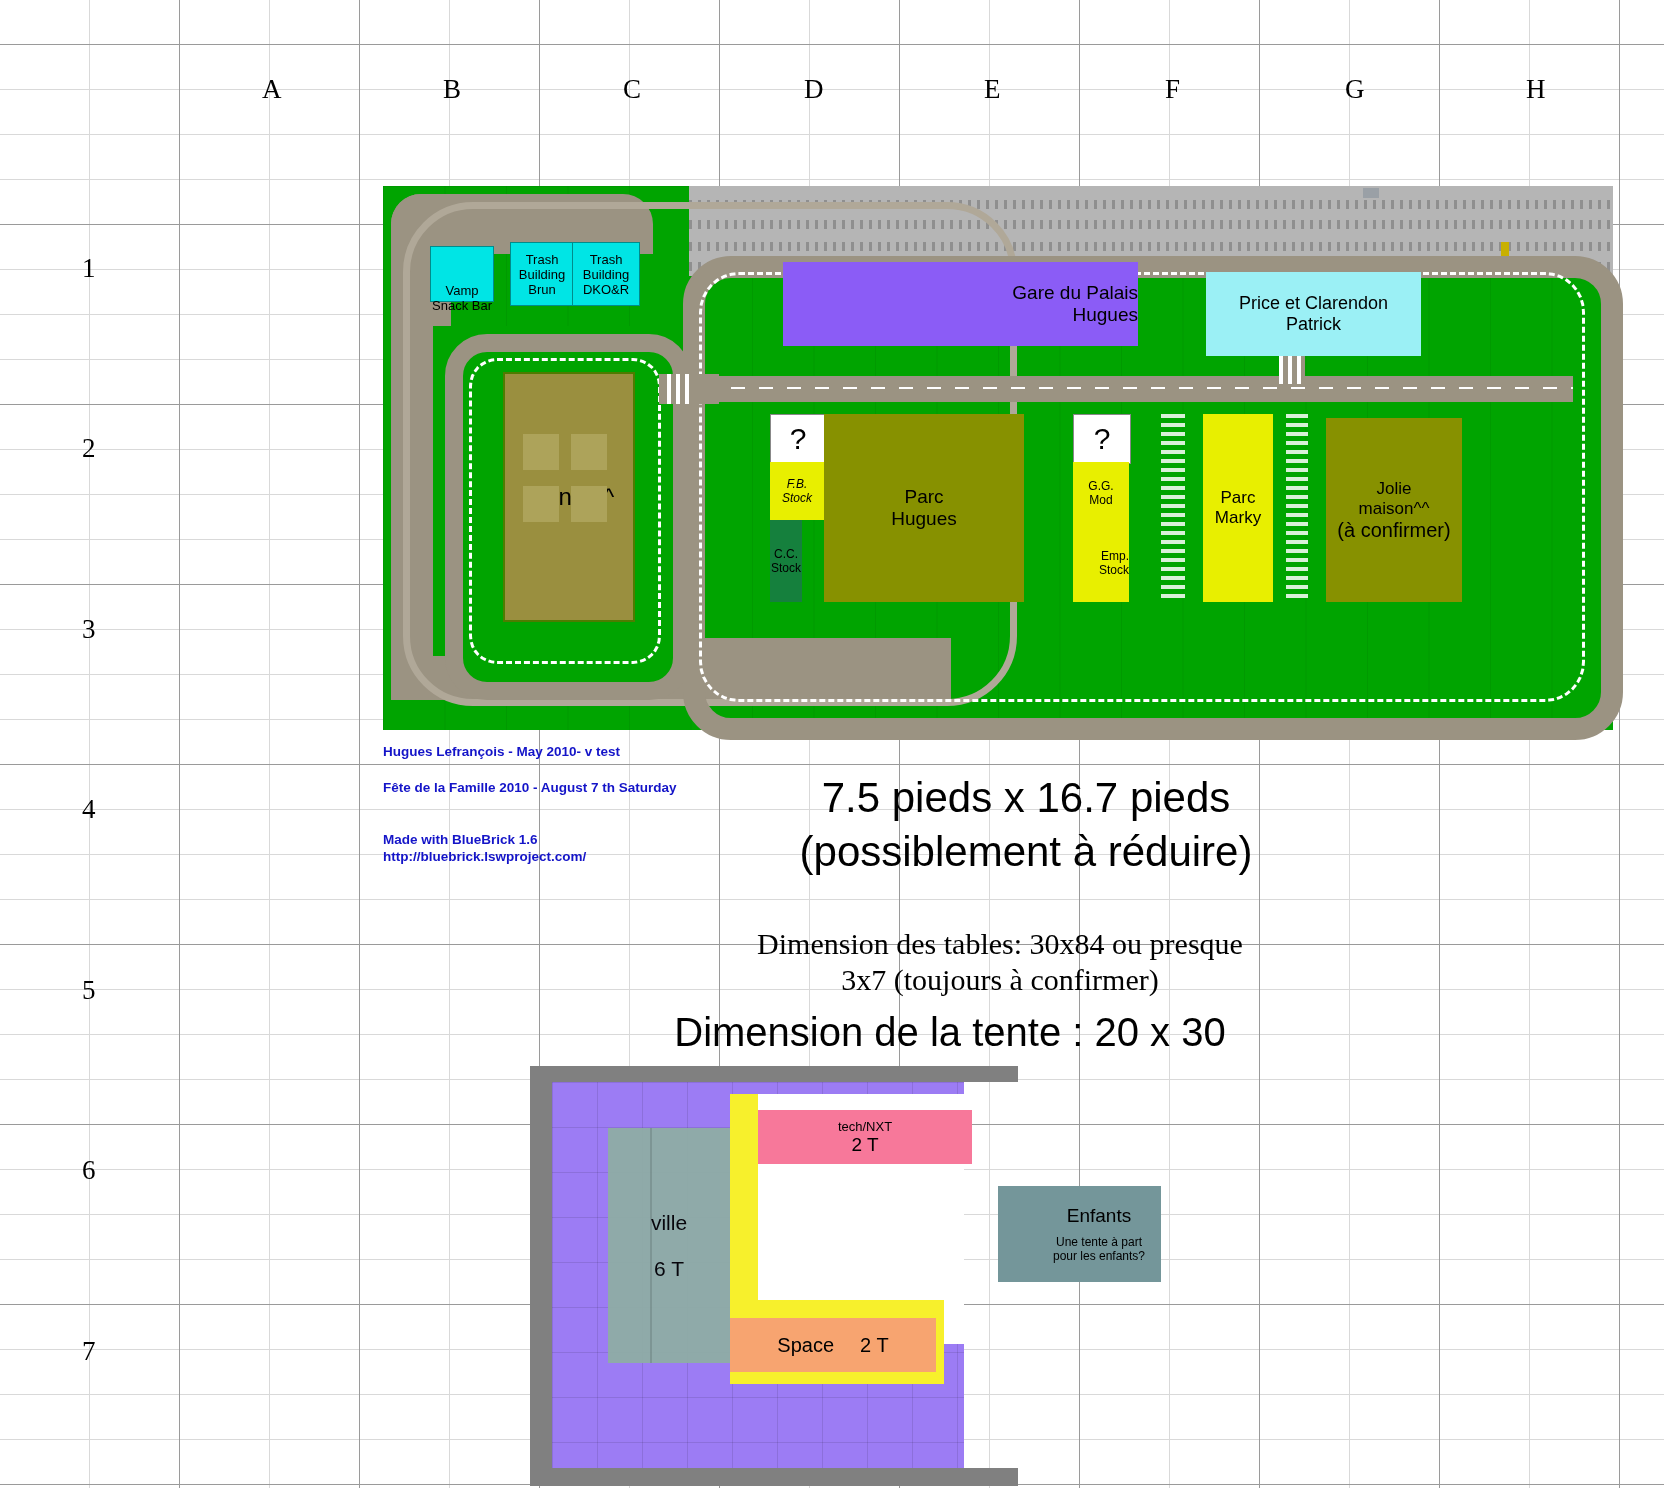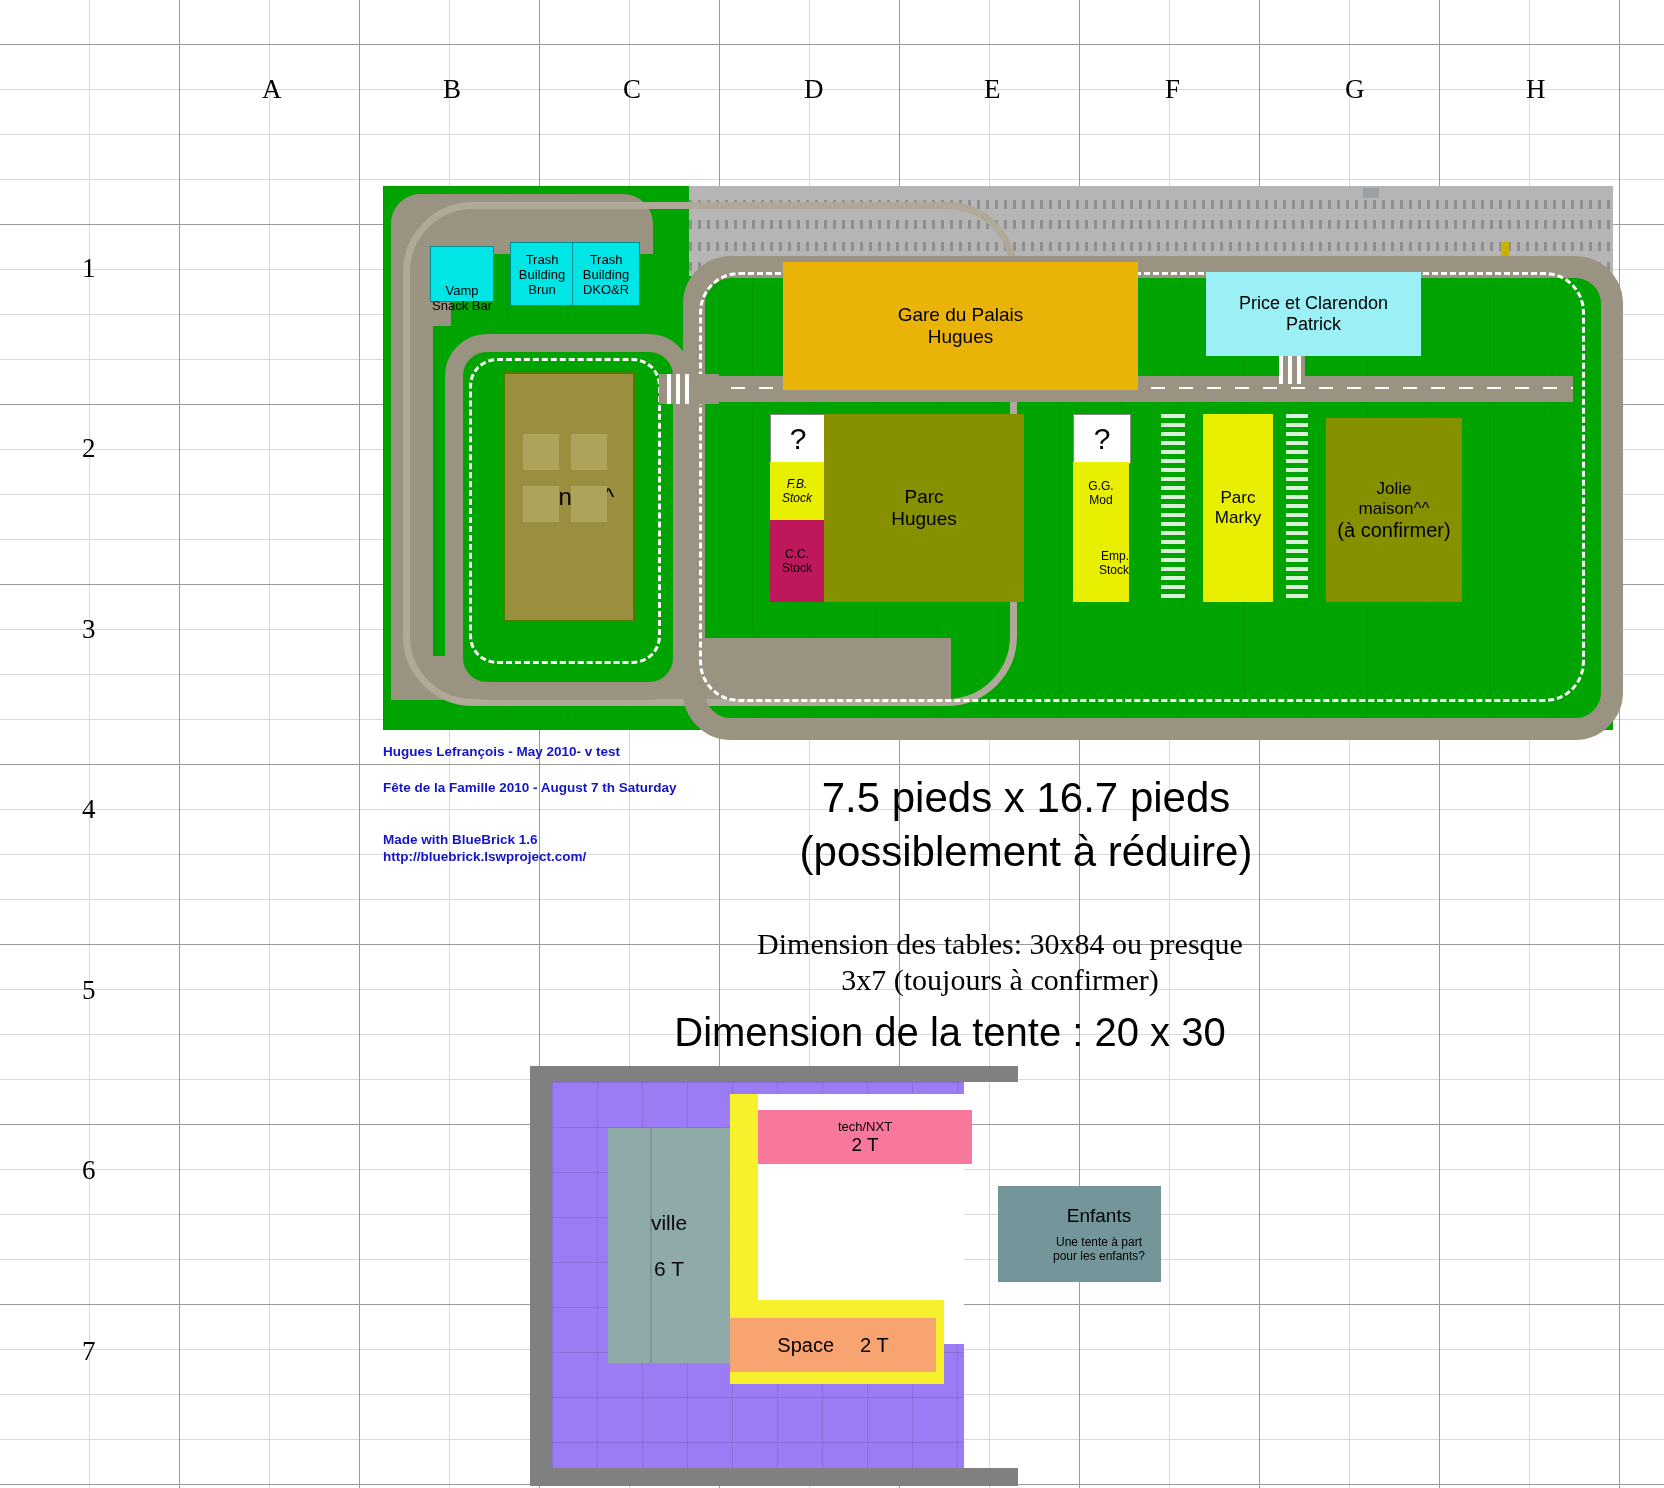--- a/index.html
+++ b/index.html
@@ -123,39 +123,39 @@
     <span style="font-size:13px;">DKO&amp;R</span>
   </div>
 
   <div style="position:absolute;left:300px;top:70px;width:896px;height:440px;border:22px solid #9b9382;border-radius:48px;background:transparent;"></div>
   <div style="position:absolute;left:316px;top:86px;width:880px;height:424px;border:3px dashed #ffffff;border-radius:40px;"></div>
   <div class="road" style="left:320px;top:190px;width:870px;height:26px;"></div>
   <div style="position:absolute;left:320px;top:201px;width:870px;height:2px;background:repeating-linear-gradient(to right,#fff 0 14px,transparent 14px 28px);"></div>
   <div class="road" style="left:276px;top:188px;width:60px;height:30px;background:#9b9382;"></div>
   <div style="position:absolute;left:284px;top:188px;width:26px;height:30px;background:repeating-linear-gradient(to right,#fff 0 4px,#9b9382 4px 9px);"></div>
 
-  <div class="bld" style="left:400px;top:76px;width:355px;height:128px;background:#eab308;flex-direction:column;">
+  <div class="bld" style="left:400px;top:76px;width:355px;height:84px;background:#8b5cf6;flex-direction:column;align-items:flex-end;">
     <span style="font-size:19px;">Gare du Palais</span>
     <span style="font-size:19px;">Hugues</span>
   </div>
 
   <div class="bld" style="left:823px;top:86px;width:215px;height:84px;background:#9bf0f5;flex-direction:column;">
     <span style="font-size:18px;">Price et Clarendon</span>
     <span style="font-size:18px;">Patrick</span>
   </div>
   <div style="position:absolute;left:896px;top:170px;width:26px;height:28px;background:repeating-linear-gradient(to right,#fff 0 4px,#9b9382 4px 9px);"></div>
 
   <div class="bld" style="left:387px;top:228px;width:54px;height:48px;background:#ffffff;border:1px solid #888;">
     <span style="font-size:30px;">?</span>
   </div>
   <div class="bld" style="left:387px;top:276px;width:54px;height:58px;background:#e8ef00;flex-direction:column;font-style:italic;">
     <span style="font-size:12px;">F.B.</span>
     <span style="font-size:12px;">Stock</span>
   </div>
-  <div class="bld" style="left:387px;top:334px;width:54px;height:82px;background:#be185d;flex-direction:column;">
+  <div class="bld" style="left:387px;top:334px;width:32px;height:82px;background:#15803d;flex-direction:column;">
     <span style="font-size:12px;">C.C.</span>
     <span style="font-size:12px;">Stock</span>
   </div>
 
   <div class="bld" style="left:441px;top:228px;width:200px;height:188px;background:#879100;flex-direction:column;">
     <span style="font-size:19px;">Parc</span>
     <span style="font-size:19px;">Hugues</span>
   </div>
 
   <div class="bld" style="left:690px;top:228px;width:56px;height:48px;background:#ffffff;border:1px solid #888;">

